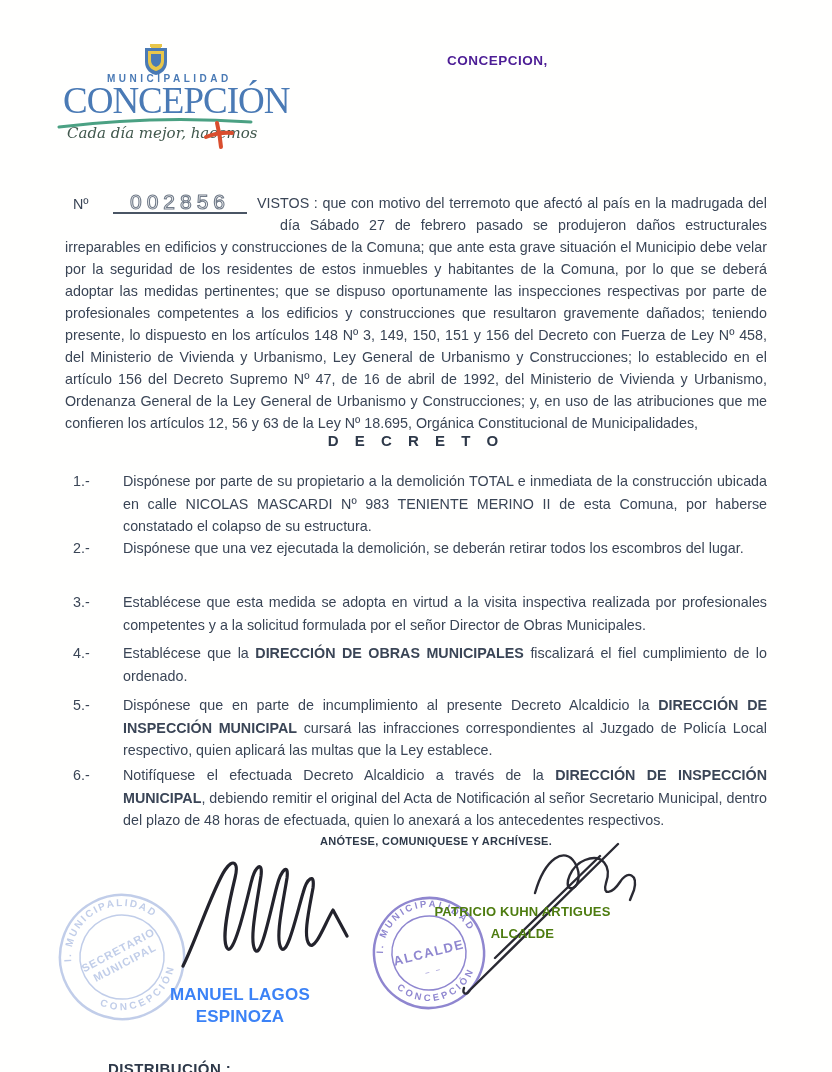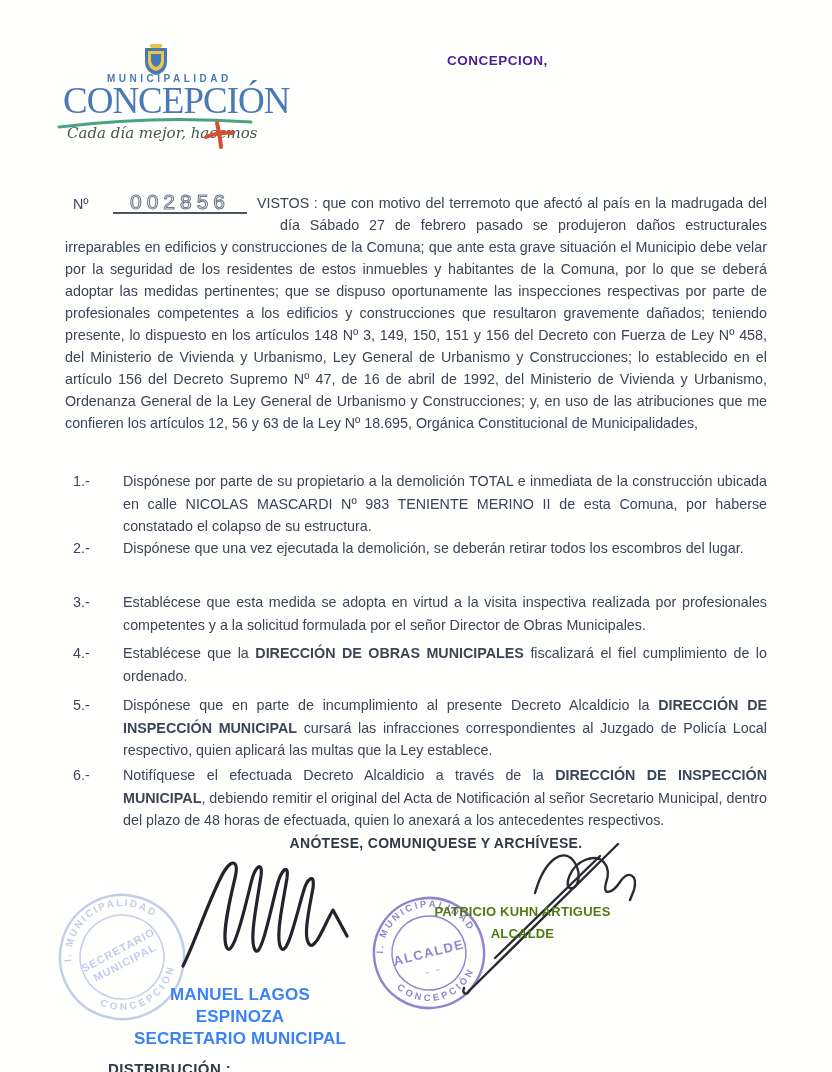--- a/index.html
+++ b/index.html
@@ -54,21 +54,21 @@
     position:absolute;left:65px;top:432px;width:702px;text-align:center;
     font-size:15px;font-weight:700;letter-spacing:6px;color:#2e3949;
   }
   .item{position:absolute;left:65px;width:702px;display:flex;font-size:14.3px;line-height:22.5px;}
   .item .n{flex:0 0 50px;padding-left:8px;}
   .item .t{flex:1;text-align:justify;}
   .seg-bold{font-weight:700;}
   .i1{top:470px;} .i2{top:537px;} .i3{top:591px;} .i4{top:642px;} .i5{top:694px;} .i6{top:764px;}
   .closing{
     position:absolute;left:65px;top:835px;width:702px;text-align:center;
-    font-size:14px;font-weight:700;color:#2e3949;transform:translateX(20px);letter-spacing:.3px;
+    font-size:11px;font-weight:700;color:#2e3949;transform:translateX(20px);letter-spacing:.3px;
   }
   
   .sig{position:absolute;}
   .stamp{position:absolute;}
   .alcalde-name{
     position:absolute;left:420px;top:901px;width:205px;text-align:center;
     font-size:13px;font-weight:700;color:#4d7c0f;line-height:22px;letter-spacing:.2px;
   }
   .secretario-name{
     position:absolute;left:125px;top:984px;width:230px;text-align:center;
@@ -104,20 +104,21 @@
       <path d="M14 3 Q 17 15 18 27" fill="none" stroke="#d94e2e" stroke-width="4" stroke-linecap="round"></path>
     </svg>
   </div>
 
   <span class="place">CONCEPCION,</span>
 
   <div class="vistos">
     <span class="num-float"><span class="num-label">Nº</span><span class="num-value">002856</span></span><span class="num-spacer"></span><span>VISTOS : que con motivo del terremoto que afectó al país en la madrugada del día Sábado 27 de febrero pasado se produjeron daños estructurales irreparables en edificios y construcciones de la Comuna; que ante esta grave situación el Municipio debe velar por la seguridad de los residentes de estos inmuebles y habitantes de la Comuna, por lo que se deberá adoptar las medidas pertinentes; que se dispuso oportunamente las inspecciones respectivas por parte de profesionales competentes a los edificios y construcciones que resultaron gravemente dañados; teniendo presente, lo dispuesto en los artículos 148 Nº 3, 149, 150, 151 y 156 del Decreto con Fuerza de Ley Nº 458, del Ministerio de Vivienda y Urbanismo, Ley General de Urbanismo y Construcciones; lo establecido en el artículo 156 del Decreto Supremo Nº 47, de 16 de abril de 1992, del Ministerio de Vivienda y Urbanismo, Ordenanza General de la Ley General de Urbanismo y Construcciones; y, en uso de las atribuciones que me confieren los artículos 12, 56 y 63 de la Ley Nº 18.695, Orgánica Constitucional de Municipalidades,</span>
   </div>
 
+  <div class="decree-title">D E C R E T O</div>
 
   <div class="item i1">
     <span class="n">1.-</span>
     <span class="t"><span>Dispónese por parte de su propietario a la demolición TOTAL e inmediata de la construcción ubicada en calle NICOLAS MASCARDI Nº 983 TENIENTE MERINO II de esta Comuna, por haberse constatado el colapso de su estructura.</span></span>
   </div>
   <div class="item i2">
     <span class="n">2.-</span>
     <span class="t"><span>Dispónese que una vez ejecutada la demolición, se deberán retirar todos los escombros del lugar.</span></span>
   </div>
   <div class="item i3">
@@ -184,18 +185,17 @@
       <path d="M 95 55 C 105 20 125 8 135 25 C 142 37 138 52 130 50 C 124 48 130 28 145 22 C 162 15 172 28 166 45 C 162 58 172 56 180 44 C 188 32 198 36 194 52 L 190 62"></path>
     </g>
   </svg>
 
   <div class="alcalde-name">
     <div>PATRICIO KUHN ARTIGUES</div>
     <div>ALCALDE</div>
   </div>
   <div class="secretario-name">
     <div>MANUEL LAGOS ESPINOZA</div>
-    <div>SECRETARIO MUNICIPAL</div>
   </div>
 
   <div class="distribution">DISTRIBUCIÓN :</div>
 
 </div>
 
 </body></html>

